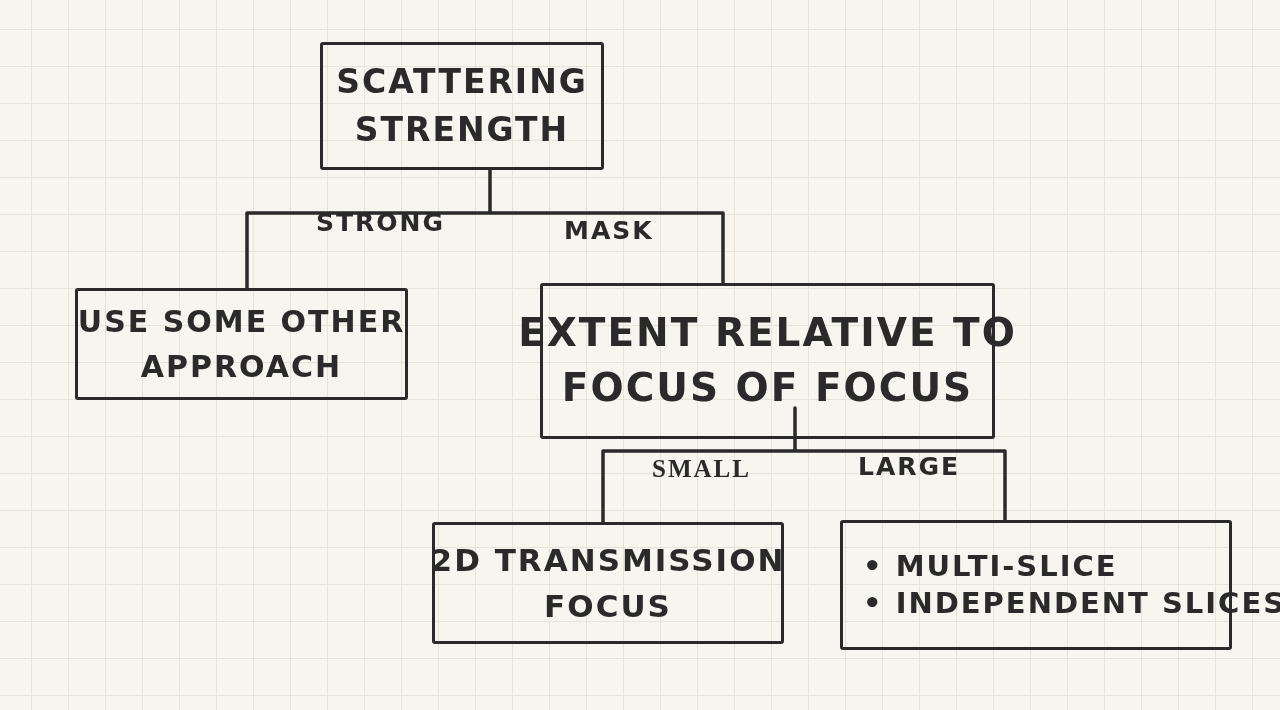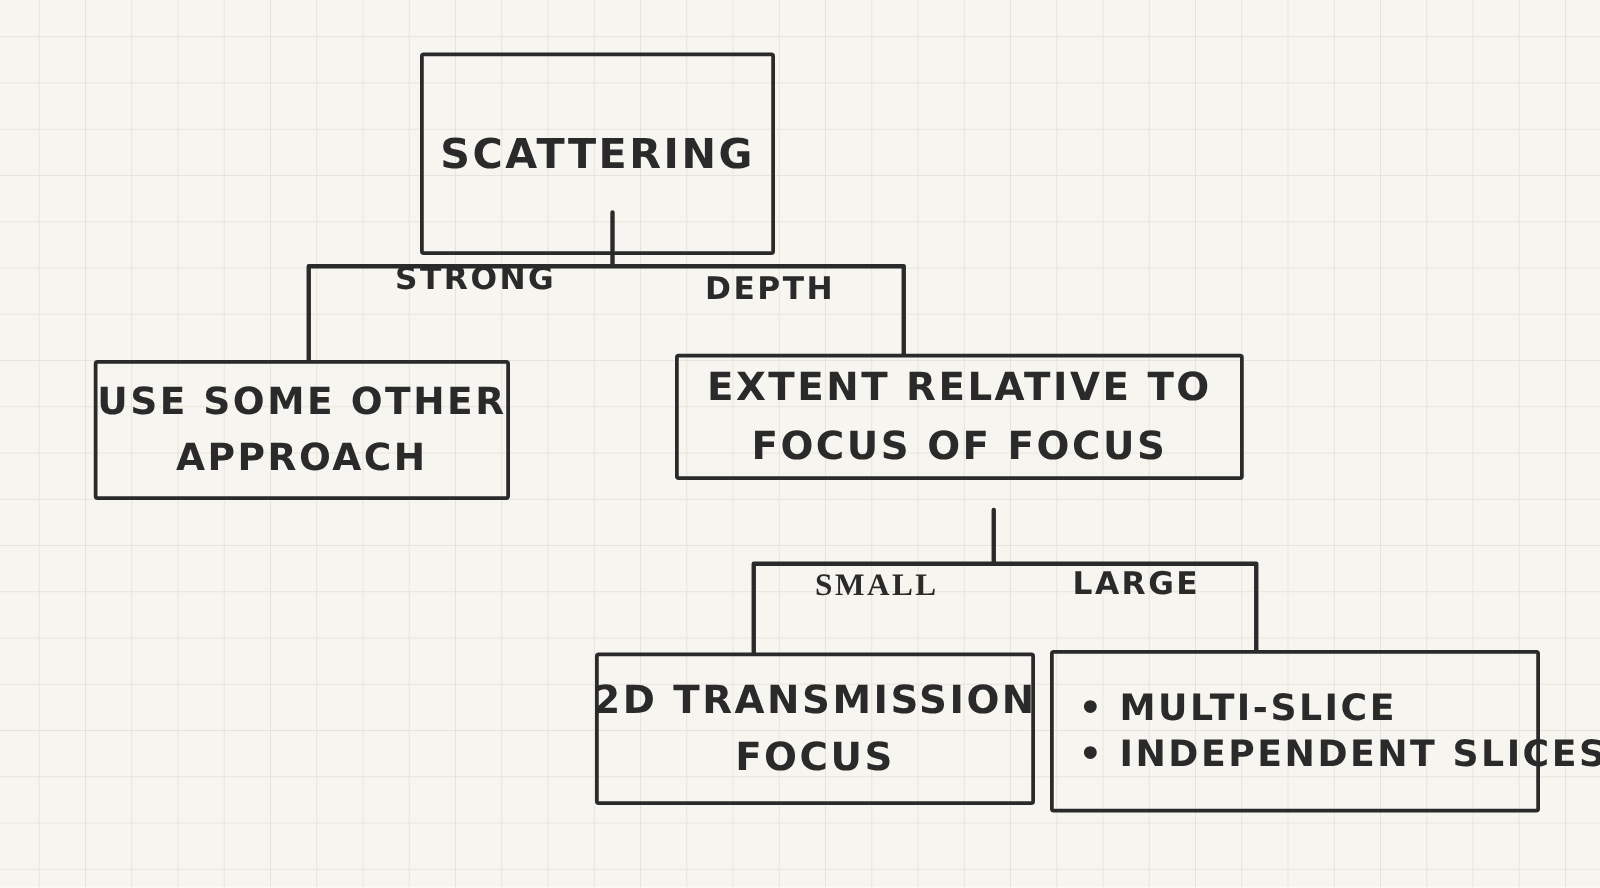--- a/index.html
+++ b/index.html
@@ -44,39 +44,38 @@
     gap: 12px;
     font-weight: bold;
     letter-spacing: 2px;
     text-align: center;
     line-height: 1.1;
   }
 
   .node .line { display: block; white-space: nowrap; }
 
   #node-root {
-    left: 336px; top: 42px; width: 284px; height: 162px;
+    left: 320px; top: 42px; width: 284px; height: 128px;
     font-size: 33px;
   }
 
   #node-other {
     left: 75px; top: 288px; width: 333px; height: 112px;
     font-size: 30px;
     align-items: center;
   }
 
   #node-extent {
-    left: 540px; top: 283px; width: 455px; height: 101px;
-    font-size: 31px;
+    left: 540px; top: 283px; width: 455px; height: 156px;
+    font-size: 39px;
   }
 
   #node-mask {
     left: 432px; top: 522px; width: 352px; height: 122px;
     font-size: 31px;
-    margin-left: 44px;
   }
 
   #node-slices {
     left: 840px; top: 520px; width: 392px; height: 130px;
     font-size: 29px;
     align-items: flex-start;
     text-align: left;
     padding-left: 20px;
     gap: 5px;
   }
@@ -100,20 +99,21 @@
 
 <div class="canvas">
 
   <svg class="connectors" viewBox="0 0 1280 710" xmlns="http://www.w3.org/2000/svg">
     <path d="M490 170 V213 M247 213 H723 M247 213 V288 M723 213 V283" fill="none" stroke="#2a2a2a" stroke-width="3.5" stroke-linecap="round"></path>
     <path d="M795 408 V451 M603 451 H1005 M603 451 V522 M1005 451 V520" fill="none" stroke="#2a2a2a" stroke-width="3.5" stroke-linecap="round"></path>
   </svg>
 
   <div class="node" id="node-root">
     <span class="line">SCATTERING</span>
+    <span class="line">STRENGTH</span>
   </div>
 
   <div class="node" id="node-other">
     <span class="line">USE SOME OTHER</span>
     <span class="line">APPROACH</span>
   </div>
 
   <div class="node" id="node-extent">
     <span class="line">EXTENT RELATIVE TO</span>
     <span class="line">FOCUS OF FOCUS</span>
@@ -123,17 +123,17 @@
     <span class="line">2D TRANSMISSION</span>
     <span class="line">FOCUS</span>
   </div>
 
   <div class="node" id="node-slices">
     <span class="line">• MULTI-SLICE</span>
     <span class="line">• INDEPENDENT SLICES</span>
   </div>
 
   <span class="edge-label" id="label-strong">STRONG</span>
-  <span class="edge-label" id="label-weak">DEPTH</span>
+  <span class="edge-label" id="label-weak">MASK</span>
   <span class="edge-label" id="label-small">SMALL</span>
   <span class="edge-label" id="label-large">LARGE</span>
 
 </div>
 
 </body></html>

